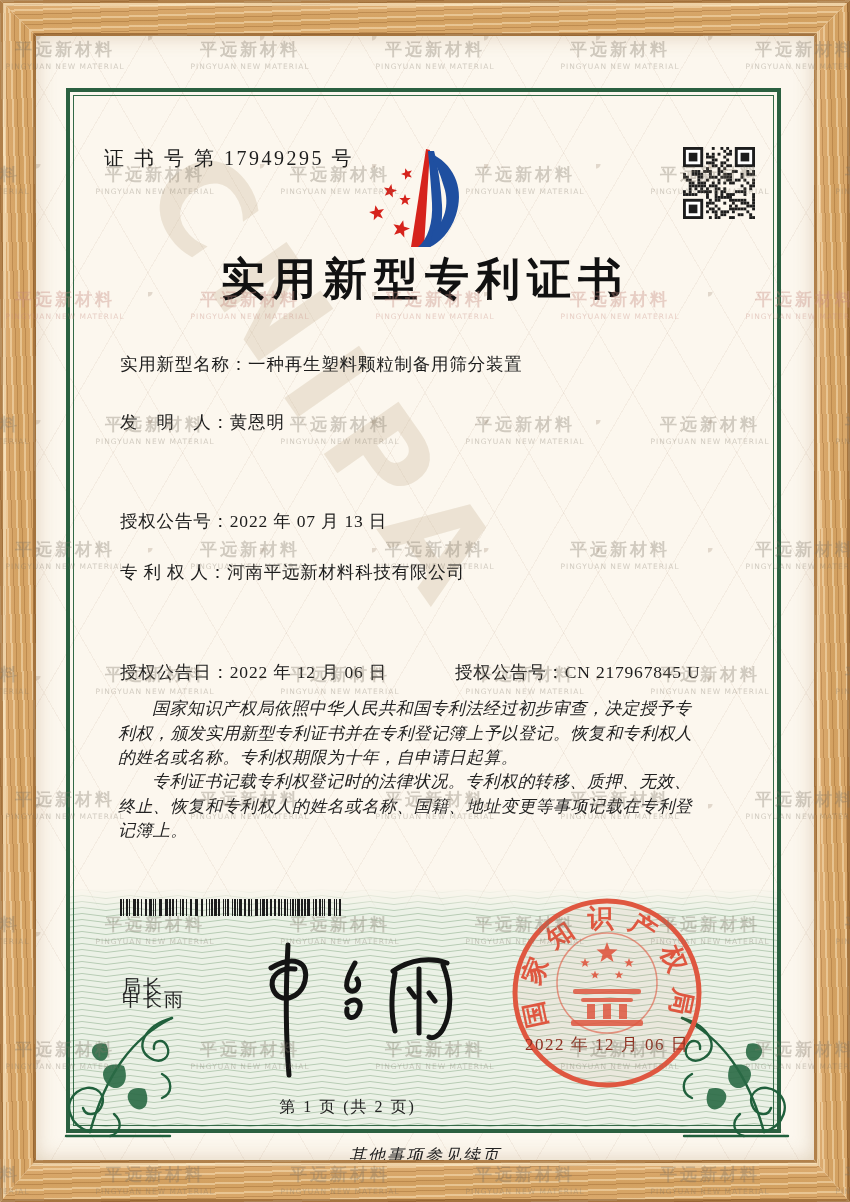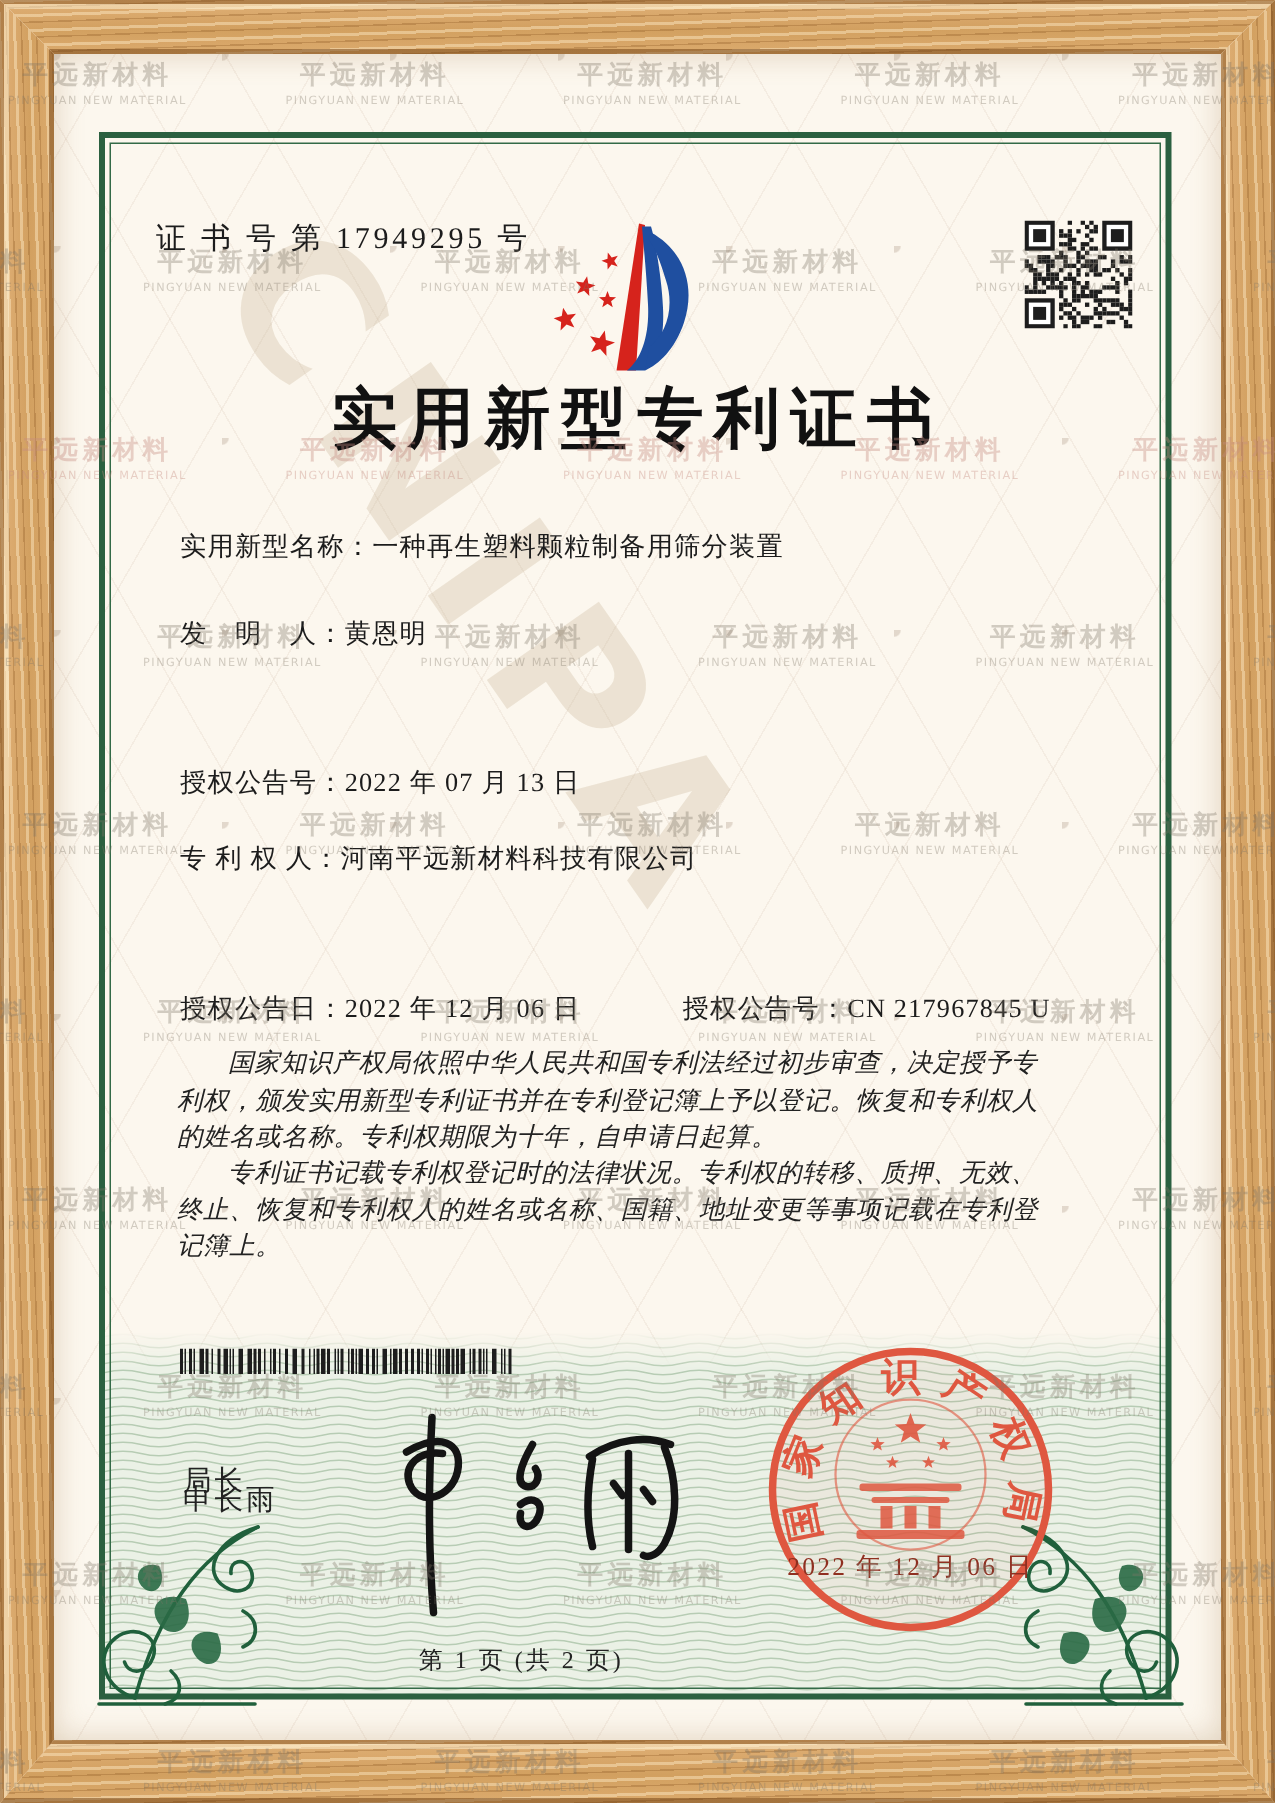--- a/index.html
+++ b/index.html
@@ -491,20 +491,21 @@
         <rect x="93" y="111" width="8" height="15"></rect>
         <rect x="109" y="111" width="8" height="15"></rect>
         <rect x="61" y="127" width="72" height="6" rx="2"></rect>
       </g>
       <text x="97" y="157" text-anchor="middle" font-size="17" letter-spacing="1.5" fill="#8f2f20" font-family="'Liberation Serif',serif">2022 年 12 月 06 日</text>
     </svg>
 
     <div class="pageno">第 1 页 (共 2 页)</div>
   </div>
 
+  <div class="note">其他事项参见续页</div>
 
   <div class="wood wood-h f-top"></div>
   <div class="wood wood-h f-bottom"></div>
   <div class="wood wood-v f-left"></div>
   <div class="wood wood-v f-right"></div>
 
   <div class="wm-layer">
       <div class="wm" style="left: -20px; top: 38px;">
         <div class="cn">平远新材料</div>
         <div class="en">PINGYUAN NEW MATERIAL</div>

